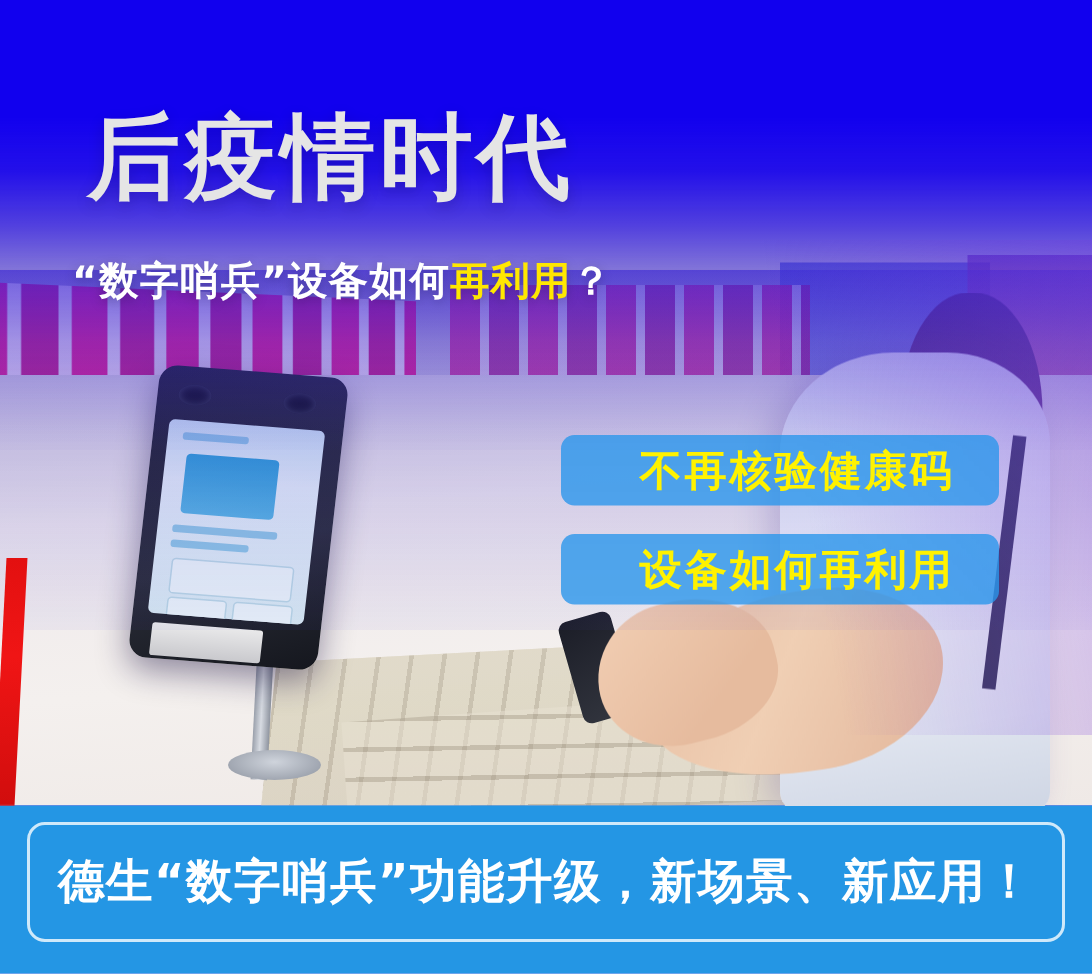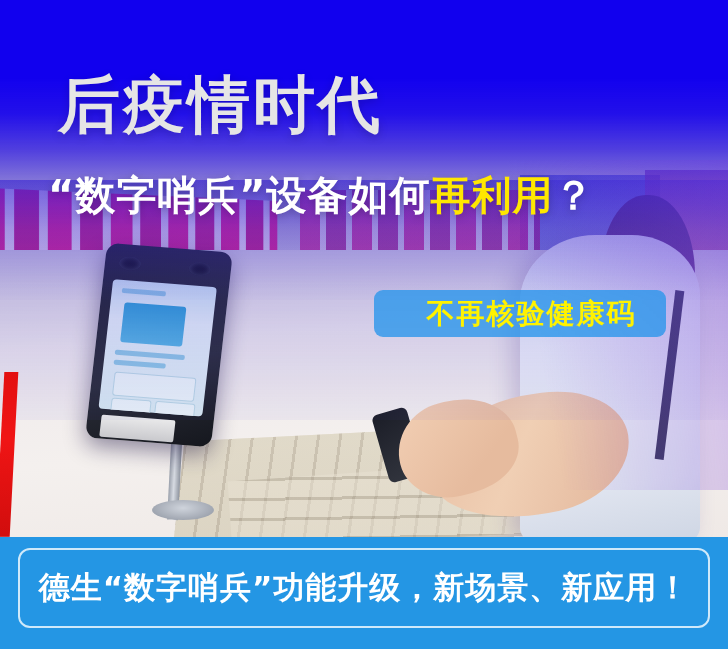--- a/index.html
+++ b/index.html
@@ -259,21 +259,21 @@
     font-weight: 900;
     color: #e5e5e5;
     letter-spacing: 3px;
     font-family: "DejaVu Sans", "Liberation Sans", sans-serif;
     text-shadow: 0 3px 10px rgba(0,0,0,.18);
     white-space: nowrap;
   }
   .subhead {
     position: absolute;
     left: 48px; top: 175px;
-    font-size: 40px;
+    font-size: 26px;
     line-height: 1;
     font-weight: 900;
     color: #ffffff;
     letter-spacing: 1px;
     font-family: "DejaVu Sans", "Liberation Sans", sans-serif;
     text-shadow: 0 2px 8px rgba(0,0,0,.25);
     white-space: nowrap;
   }
   .subhead .hl { color: #FFE700; }
 
@@ -380,20 +380,23 @@
   <div class="headline">后疫情时代</div>
 
   <div class="subhead">
     <span>“数字哨兵”设备如何</span><span class="hl">再利用</span><span>？</span>
   </div>
 
   <div class="pills">
     <div class="pill">
       <span class="pill-text">不再核验健康码</span>
     </div>
+    <div class="pill">
+      <span class="pill-text">设备如何再利用</span>
+    </div>
   </div>
 
   <div class="banner">
     <div class="banner-inner">
       <span class="banner-text">德生“数字哨兵”功能升级，新场景、新应用！</span>
     </div>
   </div>
 
 </div>
 

